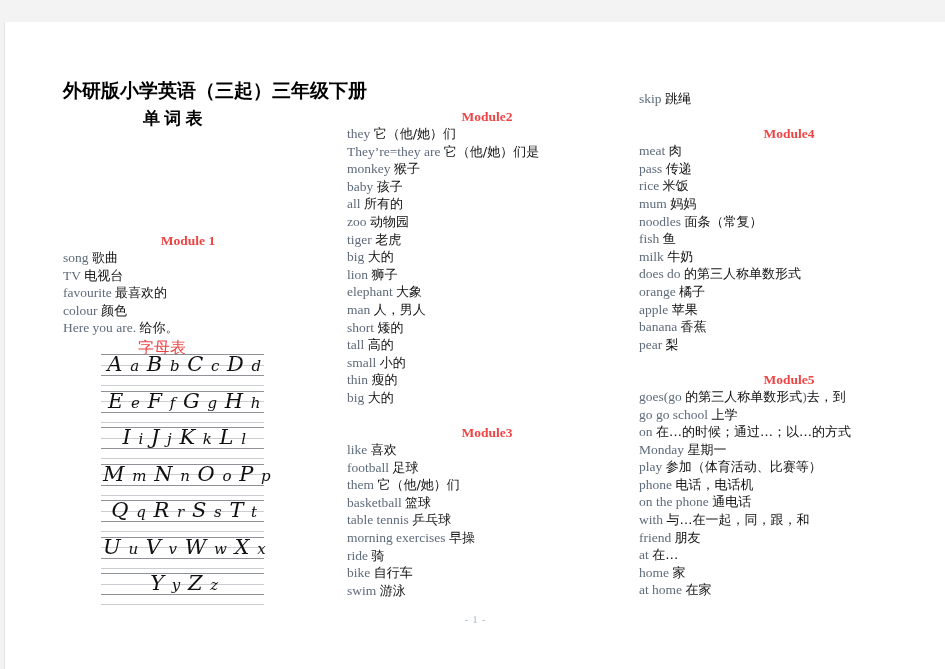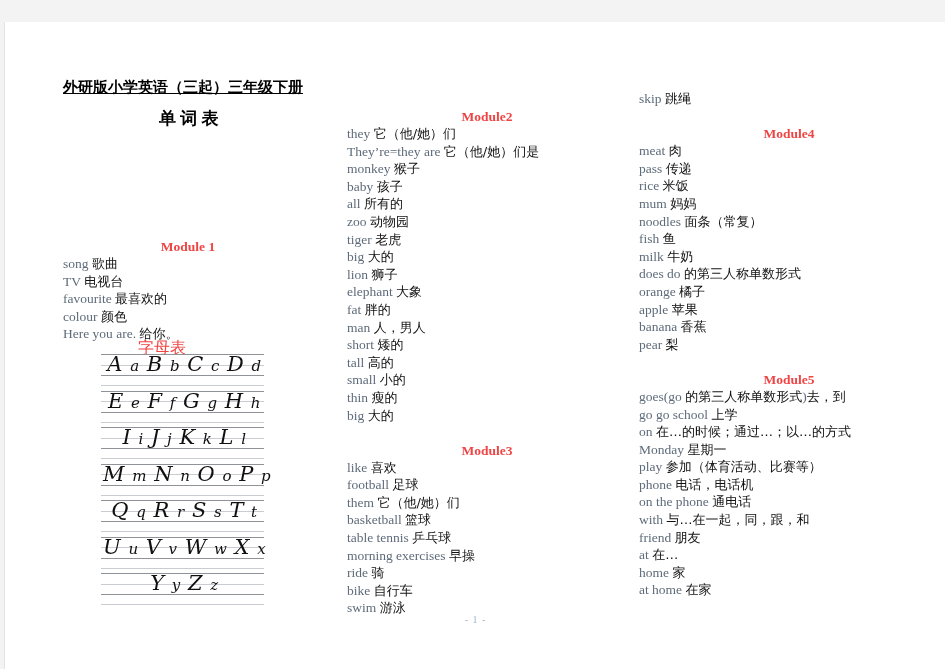--- a/index.html
+++ b/index.html
@@ -25,36 +25,34 @@
     background: #ffffff;
     border-left: 1px solid #e3e3e3;
     box-sizing: border-box;
   }
 
   
   .doc-title {
     position: absolute;
     left: 58px;
     top: 56px;
-    font-size: 15px;
+    font-size: 19px;
     font-weight: bold;
     color: #000;
     letter-spacing: 0px;
     white-space: nowrap;
-    text-decoration: underline;
   }
   .doc-subtitle {
     position: absolute;
     left: 138px;
     top: 85px;
     font-size: 17px;
     font-weight: bold;
     color: #000;
     white-space: nowrap;
-    margin-left: 16px;
   }
 
   
   .col {
     position: absolute;
     top: 0;
   }
   .col-1 { left: 58px;  width: 250px; }
   .col-2 { left: 342px; width: 280px; }
   .col-3 { left: 634px; width: 300px; }
@@ -150,21 +148,21 @@
   }
 </style>
 </head>
 <body>
 
 <div class="page">
 
   <div class="doc-title">外研版小学英语（三起）三年级下册</div>
   <div class="doc-subtitle">单  词  表</div>
 
-  <div class="col col-1" id="col-1" style="top: 210px; margin-top: 6px;">
+  <div class="col col-1" id="col-1" style="top: 210px;">
       <div class="module-head">Module  1</div>
       <div class="entry"><span class="en">song</span> <span class="cn">歌曲</span></div>
       <div class="entry"><span class="en">TV</span> <span class="cn">电视台</span></div>
       <div class="entry"><span class="en">favourite</span> <span class="cn">最喜欢的</span></div>
       <div class="entry"><span class="en">colour</span> <span class="cn">颜色</span></div>
       <div class="entry"><span class="en">Here  you  are.</span> <span class="cn">给你。</span></div>
     </div>
 
   <div class="alpha-caption">字母表</div>
   <div class="alpha-chart" id="alpha-chart">
@@ -224,21 +222,20 @@
       <div class="entry"><span class="en">they</span> <span class="cn">它（他/她）们</span></div>
       <div class="entry"><span class="en">They’re=they  are</span> <span class="cn">它（他/她）们是</span></div>
       <div class="entry"><span class="en">monkey</span> <span class="cn">猴子</span></div>
       <div class="entry"><span class="en">baby</span> <span class="cn">孩子</span></div>
       <div class="entry"><span class="en">all</span> <span class="cn">所有的</span></div>
       <div class="entry"><span class="en">zoo</span> <span class="cn">动物园</span></div>
       <div class="entry"><span class="en">tiger</span> <span class="cn">老虎</span></div>
       <div class="entry"><span class="en">big</span> <span class="cn">大的</span></div>
       <div class="entry"><span class="en">lion</span> <span class="cn">狮子</span></div>
       <div class="entry"><span class="en">elephant</span> <span class="cn">大象</span></div>
-      <div class="entry"><span class="en">fat</span> <span class="cn">胖的</span></div>
       <div class="entry"><span class="en">man</span> <span class="cn">人，男人</span></div>
       <div class="entry"><span class="en">short</span> <span class="cn">矮的</span></div>
       <div class="entry"><span class="en">tall</span> <span class="cn">高的</span></div>
       <div class="entry"><span class="en">small</span> <span class="cn">小的</span></div>
       <div class="entry"><span class="en">thin</span> <span class="cn">瘦的</span></div>
       <div class="entry"><span class="en">big</span> <span class="cn">大的</span></div>
       <div class="gap"></div>
       <div class="module-head">Module3</div>
       <div class="entry"><span class="en">like</span> <span class="cn">喜欢</span></div>
       <div class="entry"><span class="en">football</span> <span class="cn">足球</span></div>

